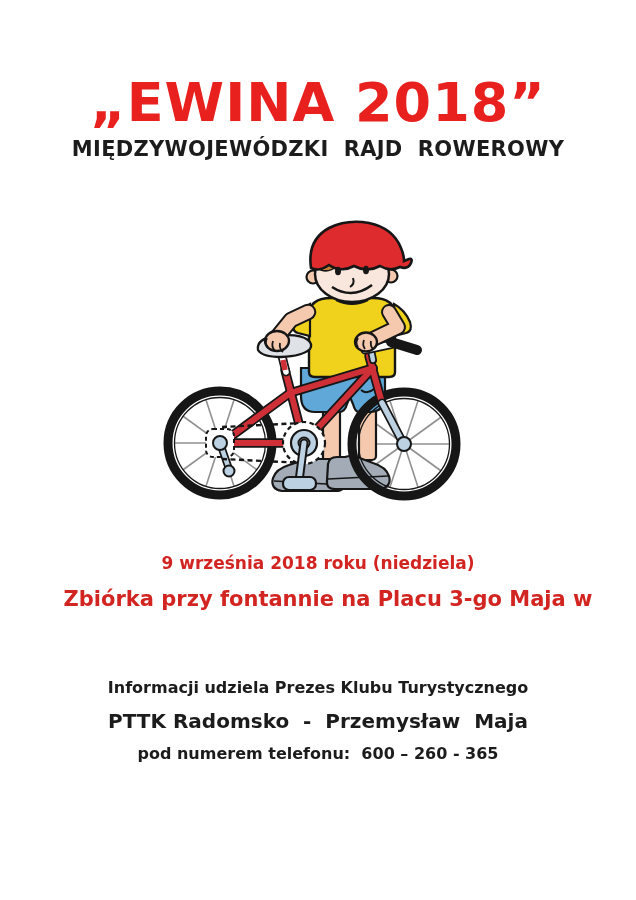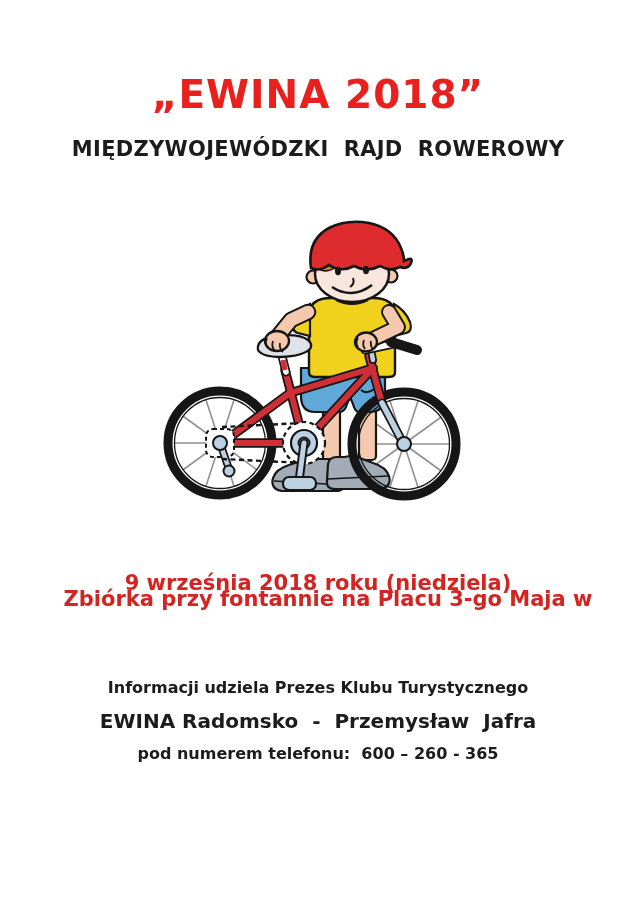--- a/index.html
+++ b/index.html
@@ -4,23 +4,23 @@
 <style>
   html,body{margin:0;padding:0;}
   body{
     width:636px;height:900px;
     background:var(--bg,#ffffff);
     font-family:"DejaVu Sans","Liberation Sans",sans-serif;
     position:relative;overflow:hidden;
   }
   .page{position:absolute;inset:0;background:var(--bg,#ffffff);}
   .txt{position:absolute;left:0;right:0;text-align:center;white-space:pre;font-weight:bold;}
-  #title{top:72px;font-size:39px;line-height:46px;letter-spacing:1px;color:var(--title-red,#e8211e);}
+  #title{top:80px;font-size:54px;line-height:46px;letter-spacing:1px;color:var(--title-red,#e8211e);}
   #subtitle{top:134px;font-size:21px;line-height:30px;letter-spacing:.3px;color:var(--text-black,#1c1c1c);}
-  #date-line{top:568px;font-size:21px;line-height:30px;color:var(--body-red,#d22420);}
+  #date-line{top:548px;font-size:17px;line-height:30px;color:var(--body-red,#d22420);}
   #meeting{top:585px;font-size:21px;line-height:28px;color:var(--body-red,#d22420);margin-left:20px;}
   #info1{top:674px;font-size:16px;line-height:28px;color:var(--text-black,#1c1c1c);}
   #info2{top:707px;font-size:20px;line-height:28px;color:var(--text-black,#1c1c1c);}
   #info3{top:740px;font-size:16px;line-height:28px;color:var(--text-black,#1c1c1c);}
   #art{position:absolute;left:161px;top:200px;width:314px;height:315px;}
   #art svg{display:block;width:100%;height:100%;}
 </style>
 </head>
 <body>
 
@@ -144,16 +144,16 @@
         <ellipse cx="205" cy="142" rx="11" ry="9.5" fill="#f4c9ae" stroke="#161616" stroke-width="2.3"></ellipse>
         <path d="M197,138 q-3,5 0,9 M203,140 q-2,5 1,9 M210,141 q-1,5 2,8" stroke="#161616" stroke-width="1.8" fill="none"></path>
       </g>
     </svg>
   </div>
 
   <div id="date-line" class="txt">9 września 2018 roku (niedziela)</div>
   <div id="meeting" class="txt"><span>Zbiórka przy fontannie na Placu 3-go Maja w</span><br></div>
 
   <div id="info1" class="txt">Informacji udziela Prezes Klubu Turystycznego</div>
-  <div id="info2" class="txt">EWINA Radomsko  -  Przemysław  Jafra</div>
+  <div id="info2" class="txt">PTTK Radomsko  -  Przemysław  Maja</div>
   <div id="info3" class="txt">pod numerem telefonu:  600 – 260 - 365</div>
 
 </div>
 
 </body></html>

